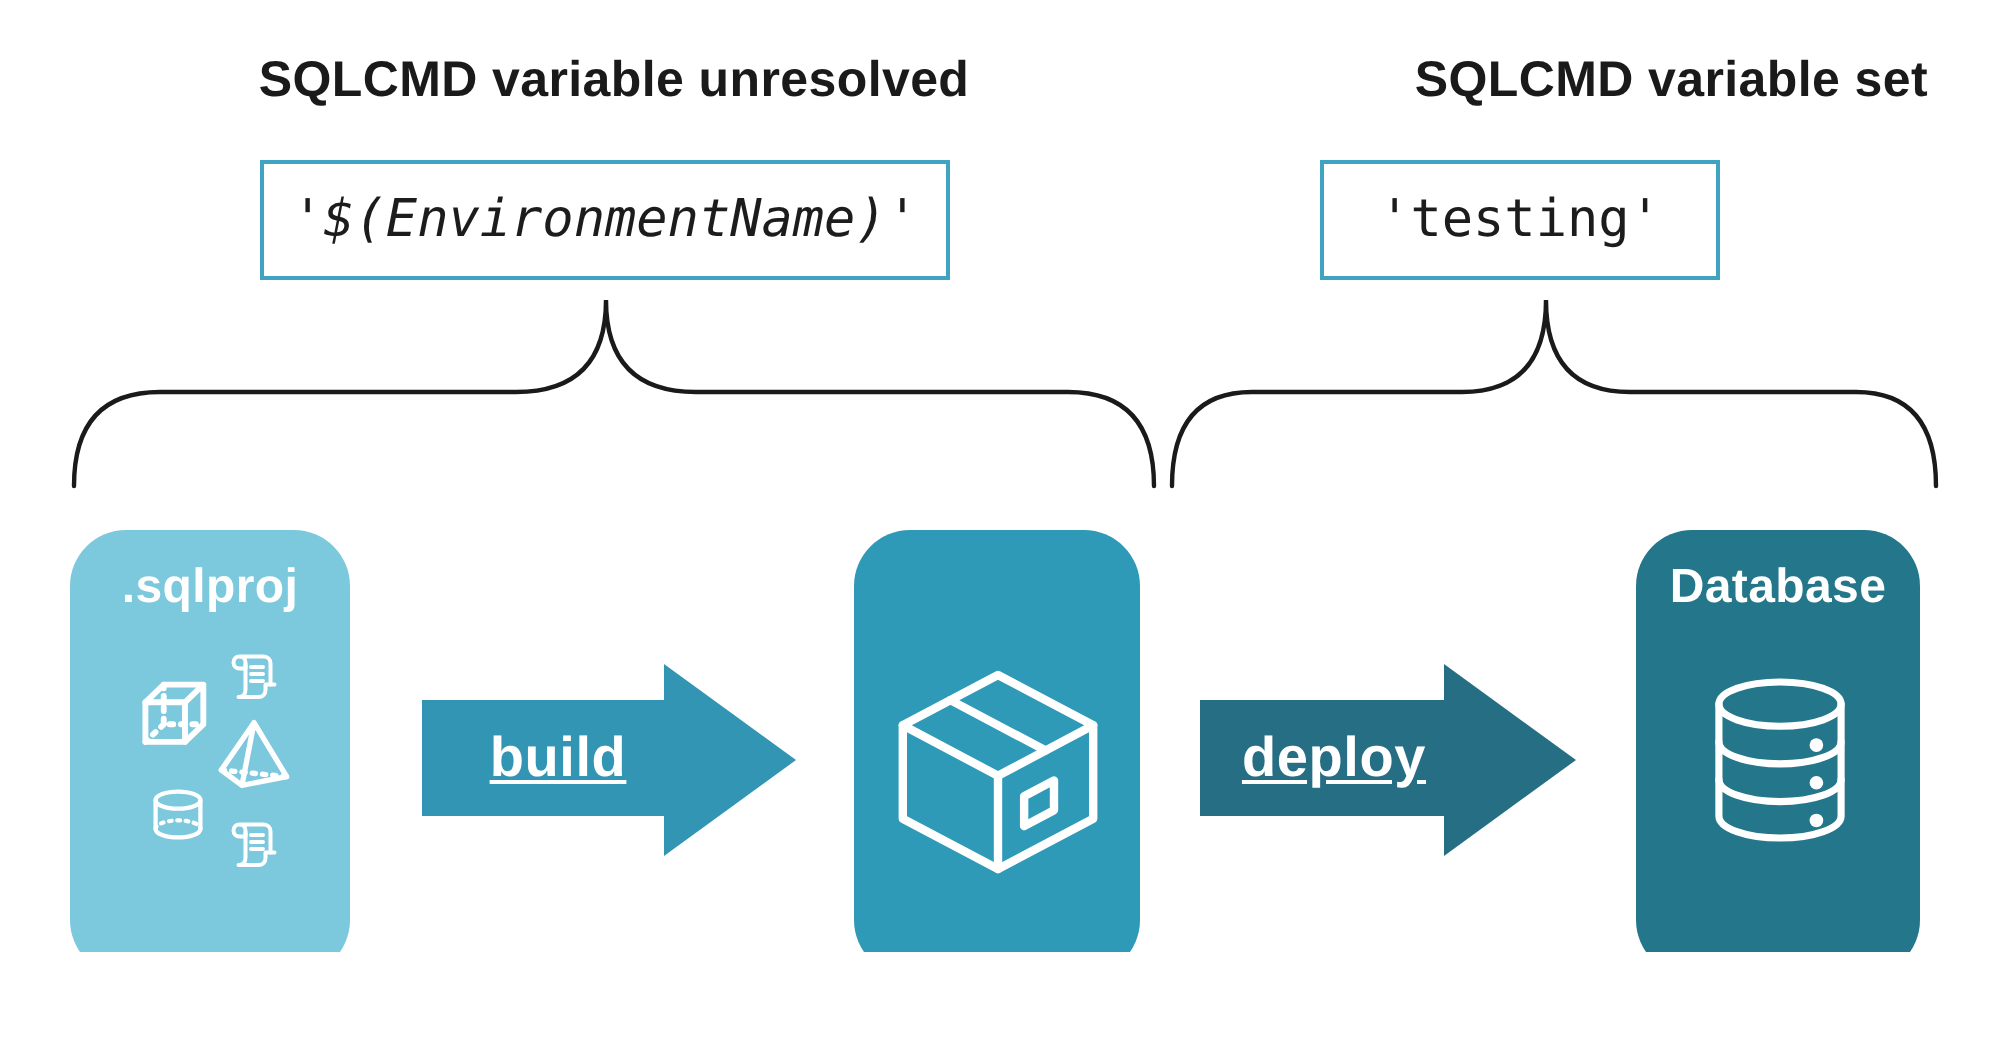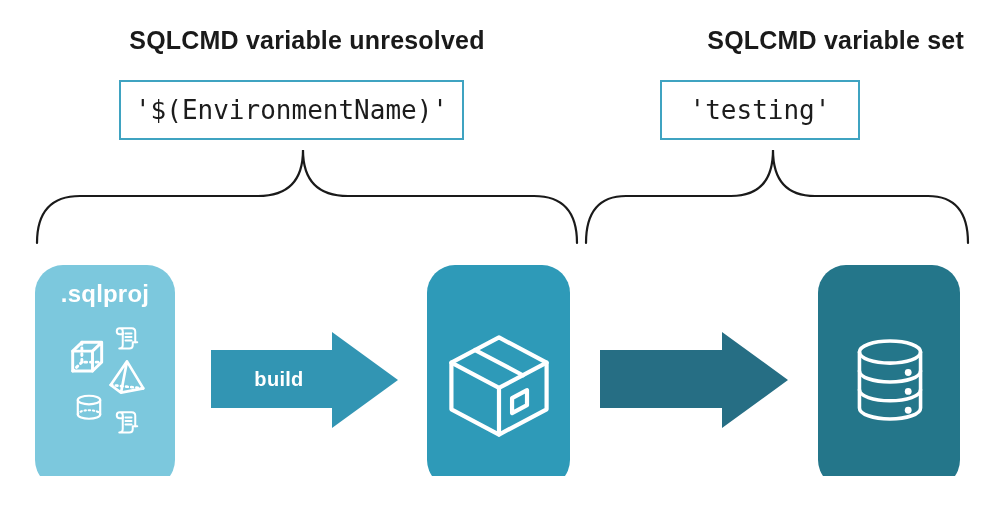--- a/index.html
+++ b/index.html
@@ -31,21 +31,21 @@
   }
   #heading-left{left:104px;width:406px;}
   #heading-right{left:572px;width:392px;text-align:right;}
   .codebox{
     position:absolute;display:flex;align-items:center;justify-content:center;
     background:var(--color-code-box-bg);
     border:2px solid var(--color-code-box-border);
     font-family:"DejaVu Sans Mono","Liberation Mono",monospace;
     font-size:26px;color:var(--color-code-text);
   }
-  #codebox-left{left:119px;top:80px;width:345px;height:60px;}
+  #codebox-left{left:130px;top:80px;width:345px;height:60px;font-style:italic;}
   #codebox-right{left:660px;top:80px;width:200px;height:60px;}
   .braces{position:absolute;left:0;top:0;width:1000px;height:522px;pointer-events:none;}
   .braces path{fill:none;stroke:var(--color-brace-stroke);stroke-width:2.2;stroke-linecap:round;}
   .card{position:absolute;top:265px;height:223px;border-radius:28px;}
   #card-sqlproj{left:35px;width:140px;background:var(--color-sqlproj-card);}
   #card-dacpac{left:427px;width:143px;background:var(--color-dacpac-card);}
   #card-database{left:818px;width:142px;background:var(--color-database-card);}
   .card-title{
     text-align:center;margin-top:15px;font-size:24px;font-weight:700;
     color:var(--color-card-text);letter-spacing:.2px;
@@ -58,21 +58,21 @@
   .icon .dot{fill:var(--color-icon-stroke);stroke:none;}
   .icon-sm path{stroke-width:1.6;}
   .icon-pkg path{stroke-width:0.9;}
   .icon-db path{stroke-width:1.1;}
   .dash{stroke-dasharray:1 2.1;}
   .arrow{position:absolute;top:331px;}
   #arrow-build polygon{fill:var(--color-build-arrow);}
   #arrow-deploy polygon{fill:var(--color-deploy-arrow);}
   .arrow-label{
     position:absolute;top:350px;height:58px;display:flex;align-items:center;justify-content:center;
-    font-size:20px;font-weight:700;color:var(--color-card-text);letter-spacing:.3px;
+    font-size:28px;font-weight:700;color:var(--color-card-text);letter-spacing:.3px;text-decoration:underline;
   }
   #label-build{left:214px;width:130px;}
   #label-deploy{left:602px;width:130px;}
 </style>
 </head>
 <body>
 
 <div class="canvas">
 
   <div class="heading" id="heading-left">SQLCMD variable unresolved</div>
@@ -134,22 +134,24 @@
       <path d="M1.8 7 L12 12.4 L22.2 7"></path>
       <path d="M12 12.4 L12 22.4"></path>
       <path d="M6.9 4.3 L17.1 9.7"></path>
       <path d="M14.8 14.6 L18 12.9 L18 16.1 L14.8 17.8 Z"></path>
     </svg>
   </div>
 
   <svg class="arrow" id="arrow-deploy" style="left:600px" width="188" height="98" viewBox="0 0 188 98">
     <polygon points="0,19 122,19 122,1 188,49 122,97 122,77 0,77"></polygon>
   </svg>
+  <div class="arrow-label" id="label-deploy">deploy</div>
 
   <div class="card" id="card-database">
+    <div class="card-title">Database</div>
     <svg class="icon icon-db" style="left:33px;top:66px" width="78" height="98" viewBox="0 0 24 28">
       <path d="M2.6 5.4 C2.6 3.5 6.8 2 12 2 C17.2 2 21.4 3.5 21.4 5.4 C21.4 7.3 17.2 8.8 12 8.8 C6.8 8.8 2.6 7.3 2.6 5.4 Z"></path>
       <path d="M2.6 5.4 L2.6 22.6 C2.6 24.5 6.8 26 12 26 C17.2 26 21.4 24.5 21.4 22.6 L21.4 5.4"></path>
       <path d="M2.6 11.2 C2.6 13.1 6.8 14.6 12 14.6 C17.2 14.6 21.4 13.1 21.4 11.2"></path>
       <path d="M2.6 17 C2.6 18.9 6.8 20.4 12 20.4 C17.2 20.4 21.4 18.9 21.4 17"></path>
       <circle class="dot" cx="17.6" cy="11.7" r="1.05"></circle>
       <circle class="dot" cx="17.6" cy="17.5" r="1.05"></circle>
       <circle class="dot" cx="17.6" cy="23.3" r="1.05"></circle>
     </svg>
   </div>

